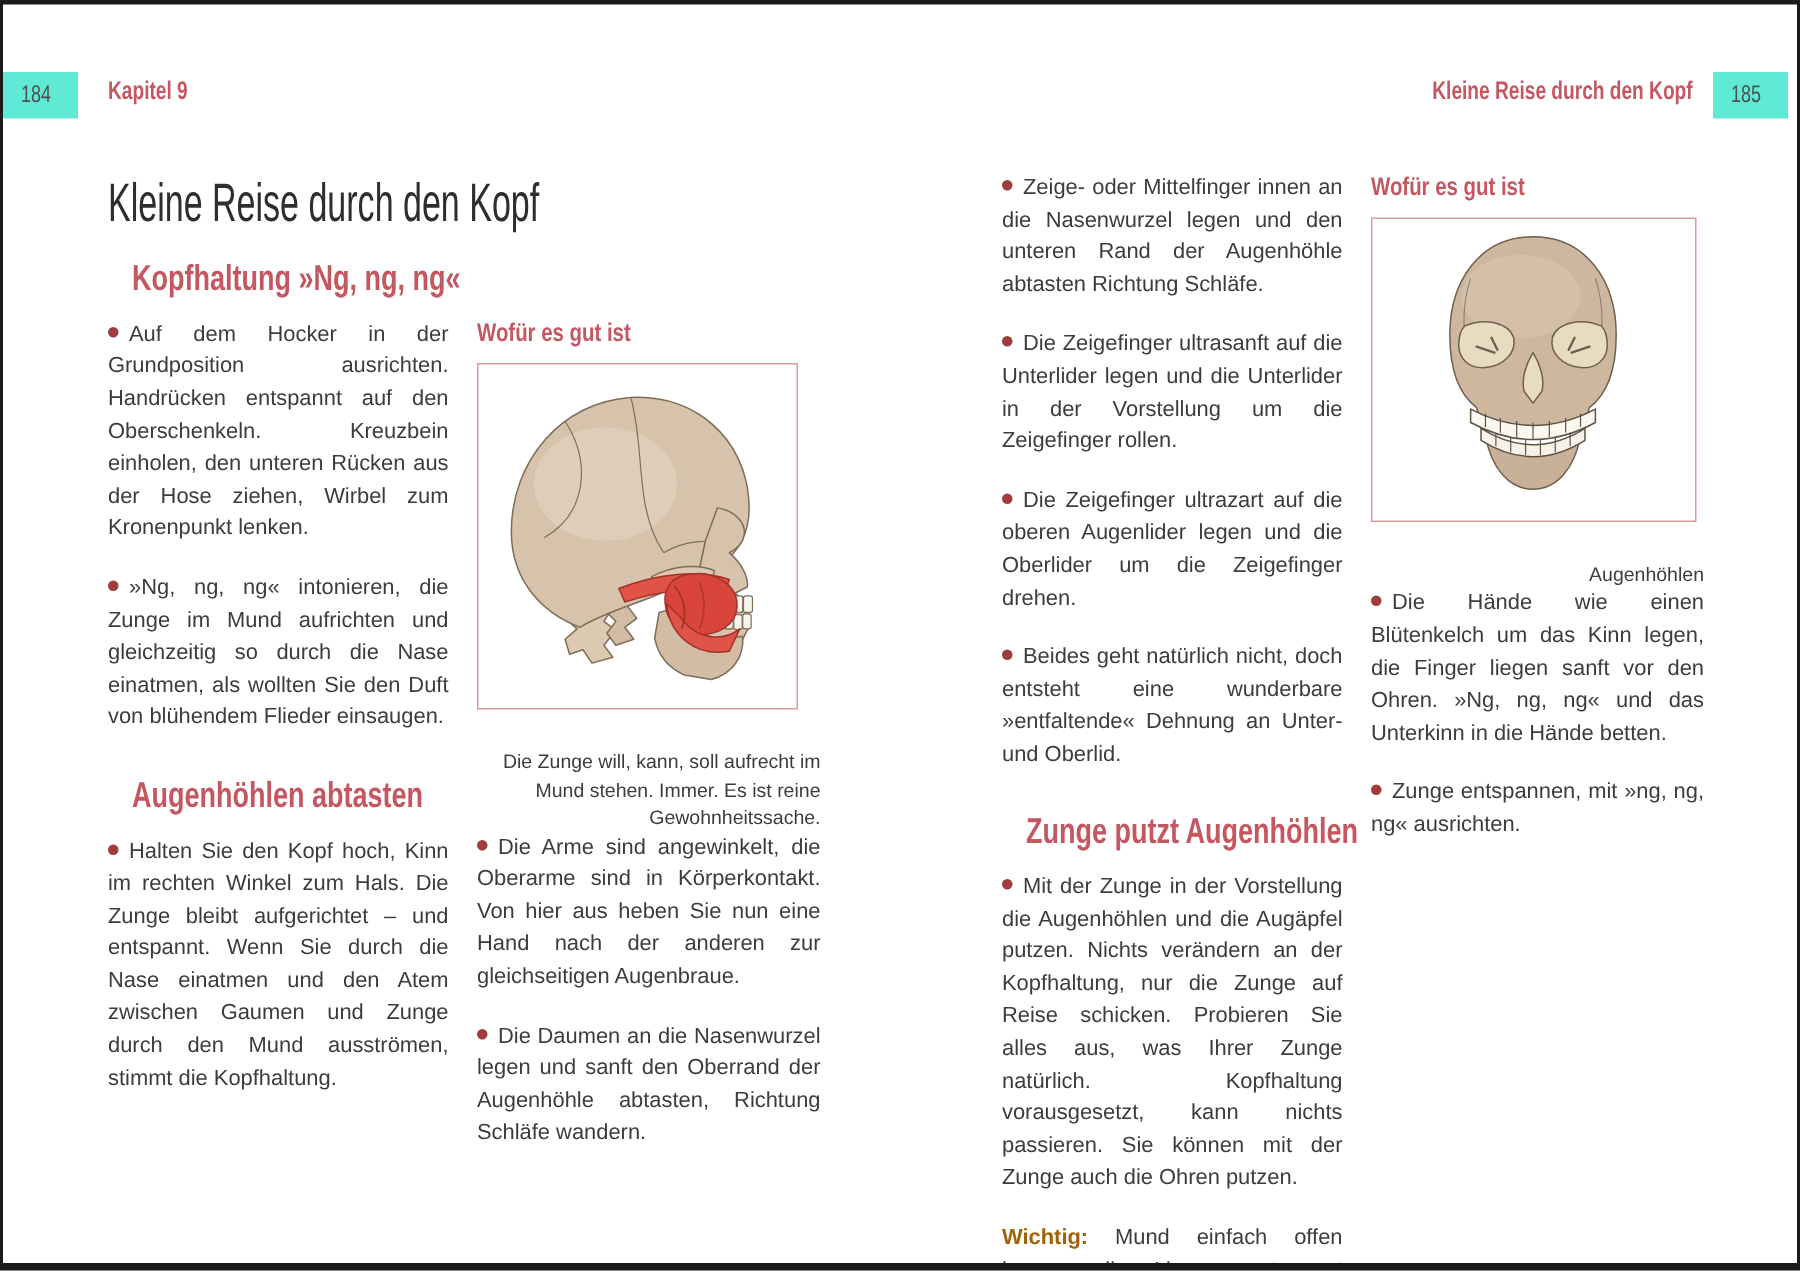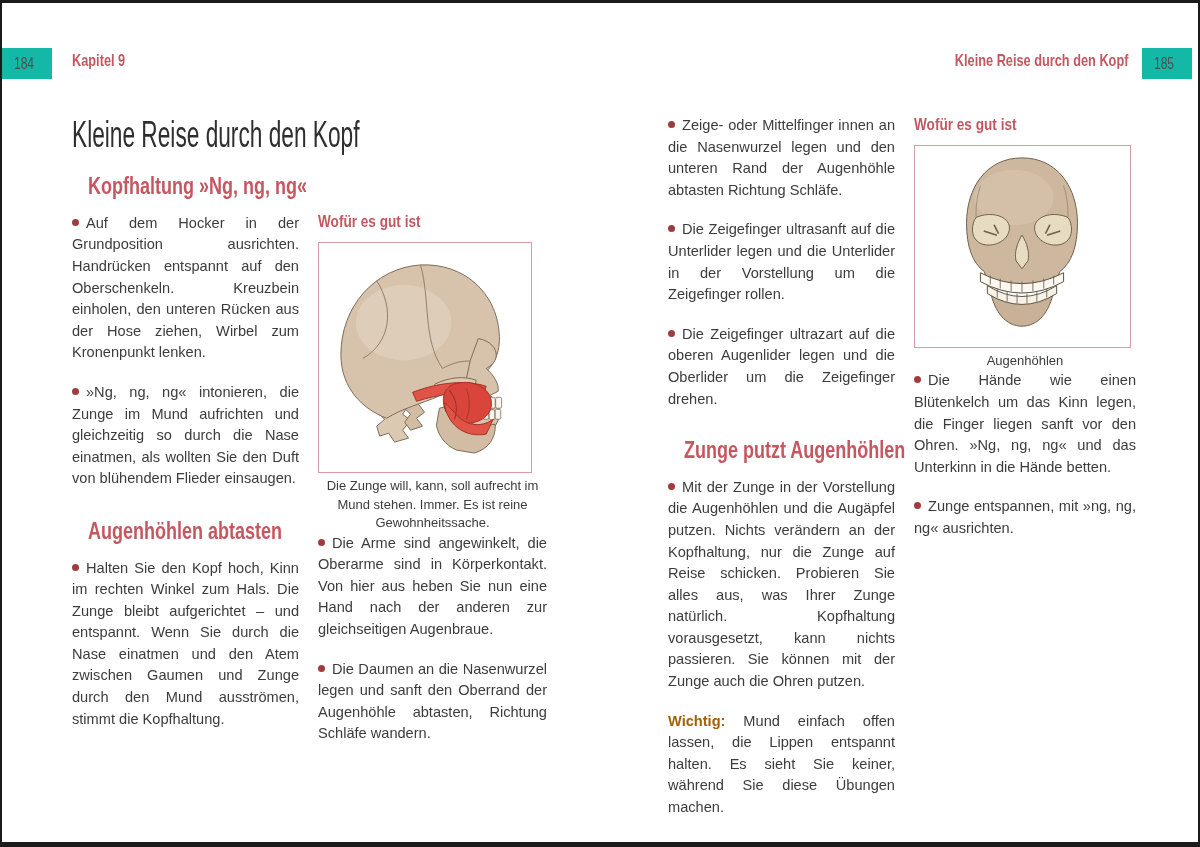--- a/index.html
+++ b/index.html
@@ -16,21 +16,21 @@
   }
   .spread { display:flex; height:100%; }
   .page { width:50%; position:relative; }
 
   
   .cond { display:inline-block; white-space:nowrap; transform:scaleX(0.75); transform-origin:0 50%; }
   .cond-r { transform-origin:100% 50%; }
 
   .pagenum {
     position:absolute; top:45px; width:50px; height:31px;
-    background:#14b8a6; color:#4f4f4f;
+    background:#5eead4; color:#4f4f4f;
     display:flex; align-items:center; justify-content:center;
     font-size:16px; font-weight:400;
   }
   .page-left  .pagenum { left:0; }
   .page-right .pagenum { right:6px;text-align:center; }
 
   .running { position:absolute; top:48px; color:#c45760; font-weight:bold; font-size:17px; }
   .page-left  .running { left:70px; }
   .page-right .running { right:70px; text-align:right; }
 
@@ -59,21 +59,21 @@
   .dot {
     display:inline-block; width:7px; height:7px; border-radius:50%;
     background:#9f3c3e; margin-right:7px; vertical-align:2px;
   }
   strong.note { color:#a16207; }
 
   .figure-box { border:1px solid #d89ba1; background:#fff; }
   .fig-l { width:214px; height:231px; }
   .fig-r { width:217px; height:203px; }
 
-  p.caption { font-size:13px; line-height:1.42; color:#3c3c3c; margin-top:4px; text-align:center; }
+  p.caption { font-size:13px; line-height:1.42; color:#3c3c3c; margin-top:26px; text-align:right; }
 
   .sp-top-lg { margin-top:90px; }
   .sp-top-md { margin-top:28px; }
   .sp-top-xl { margin-top:58px; }
   h2.zunge { margin-top:26px; margin-bottom:13px; }
 </style>
 </head>
 <body>
 
 <div class="spread">
@@ -159,20 +159,21 @@
     <div class="running">
       <span class="cond cond-r">Kleine Reise durch den Kopf</span>
     </div>
 
     <div class="content-r">
       <div class="cols">
         <div class="col1">
           <p class="body"><span class="dot"></span><span>Zeige- oder Mittelfinger innen an die Nasenwurzel legen und den unteren Rand der Augenhöhle abtasten Richtung Schläfe.</span></p>
           <p class="body"><span class="dot"></span><span>Die Zeigefinger ultrasanft auf die Unterlider legen und die Unterlider in der Vorstellung um die Zeigefinger rollen.</span></p>
           <p class="body"><span class="dot"></span><span>Die Zeigefinger ultrazart auf die oberen Augenlider legen und die Oberlider um die Zeigefinger drehen.</span></p>
+          <p class="body"><span class="dot"></span><span>Beides geht natürlich nicht, doch entsteht eine wunderbare »entfaltende« Dehnung an Unter- und Oberlid.</span></p>
 
           <h2 class="section zunge">
             <span class="cond">Zunge putzt Augenhöhlen</span>
           </h2>
           <p class="body"><span class="dot"></span><span>Mit der Zunge in der Vorstellung die Augenhöhlen und die Augäpfel putzen. Nichts verändern an der Kopfhaltung, nur die Zunge auf Reise schicken. Probieren Sie alles aus, was Ihrer Zunge natürlich. Kopfhaltung vorausgesetzt, kann nichts passieren. Sie können mit der Zunge auch die Ohren putzen.</span></p>
           <p class="body"><strong class="note">Wichtig:</strong> <span>Mund einfach offen lassen, die Lippen entspannt halten. Es sieht Sie keiner, während Sie diese Übungen machen.</span></p>
         </div>
 
         <div class="col2">
           <h3 class="figure-h">

